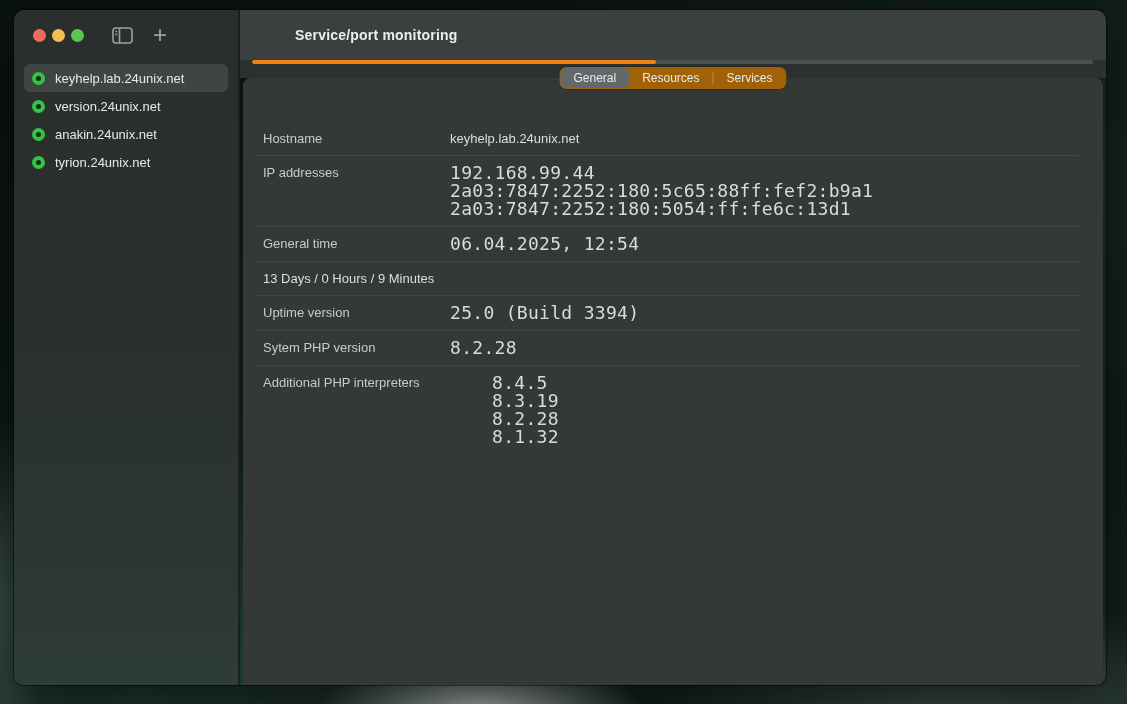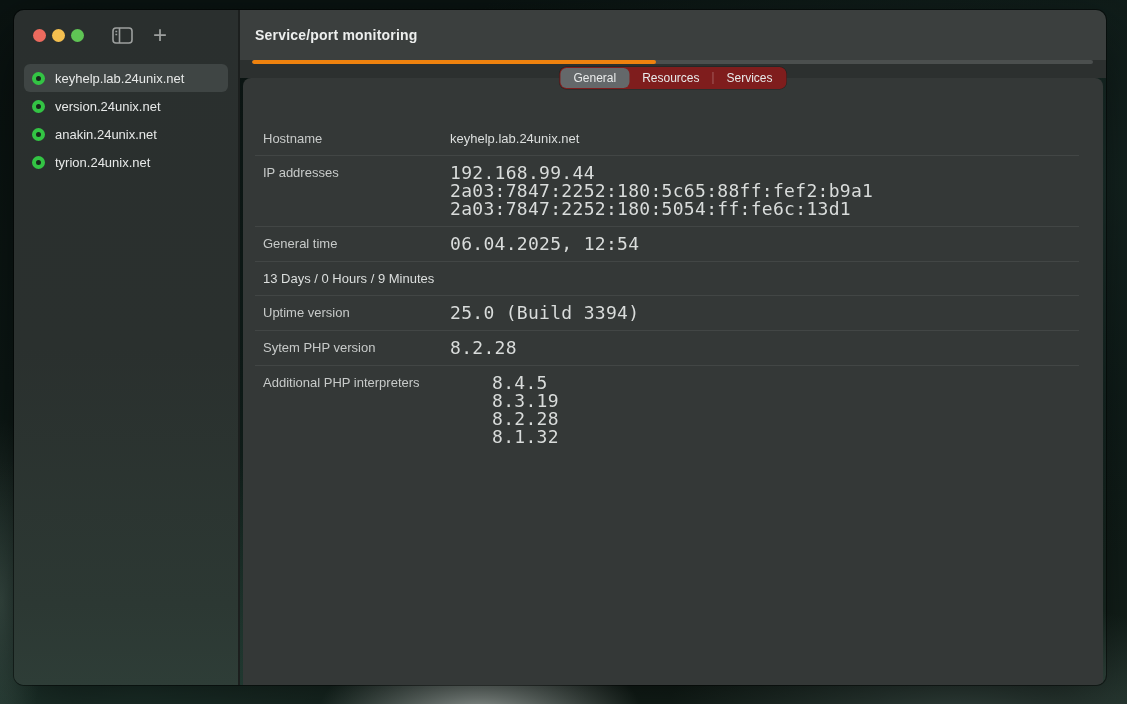--- a/index.html
+++ b/index.html
@@ -45,37 +45,37 @@
     border:4px solid #33c444; background:#17271c;
   }
   .server-label { font-size:13px; color:#e7e9e8; white-space:nowrap; }
 
   
   .content { flex:1; display:flex; flex-direction:column; position:relative; min-width:0; }
   .content-header {
     height:50px; flex:none; background:#3b3f3e;
     display:flex; align-items:center; padding-left:15px;
   }
-  .page-title { font-size:14px; font-weight:bold; color:#edefee; letter-spacing:0.2px; }
+  .page-title { font-size:14px; font-weight:bold; color:#edefee; letter-spacing:0.2px;margin-left:40px; }
 
   .strip { height:18px; flex:none; background:#2c302f; position:relative; }
   .track {
     position:absolute; left:12px; right:13px; top:0; height:4px;
     border-radius:2px; background:#4b4f4e; overflow:hidden;
   }
   .fill { height:100%; border-radius:2px; background:#ef820e; width:0; }
 
   .panel {
     flex:1; margin:0 3px; background:#343837; border-radius:8px 8px 0 0;
     overflow:hidden;
   }
 
   .segmented {
     position:absolute; top:57px; left:50%; transform:translateX(-50%);
-    display:flex; align-items:center; background:#7f1d1d; border-radius:7px;
+    display:flex; align-items:center; background:#a16207; border-radius:7px;
     padding:1px; z-index:3; box-shadow:0 0 0 0.5px rgba(0,0,0,0.35);
   }
   .segment {
     font-size:12px; color:#e8eaea; line-height:20px; height:20px;
     padding:0 13px; border-radius:6px; cursor:default; white-space:nowrap;
   }
   .segment.selected { background:#64686a; font-weight:400; }
   .seg-divider { width:1px; height:12px; background:rgba(255,255,255,0.28); flex:none; }
 
   

